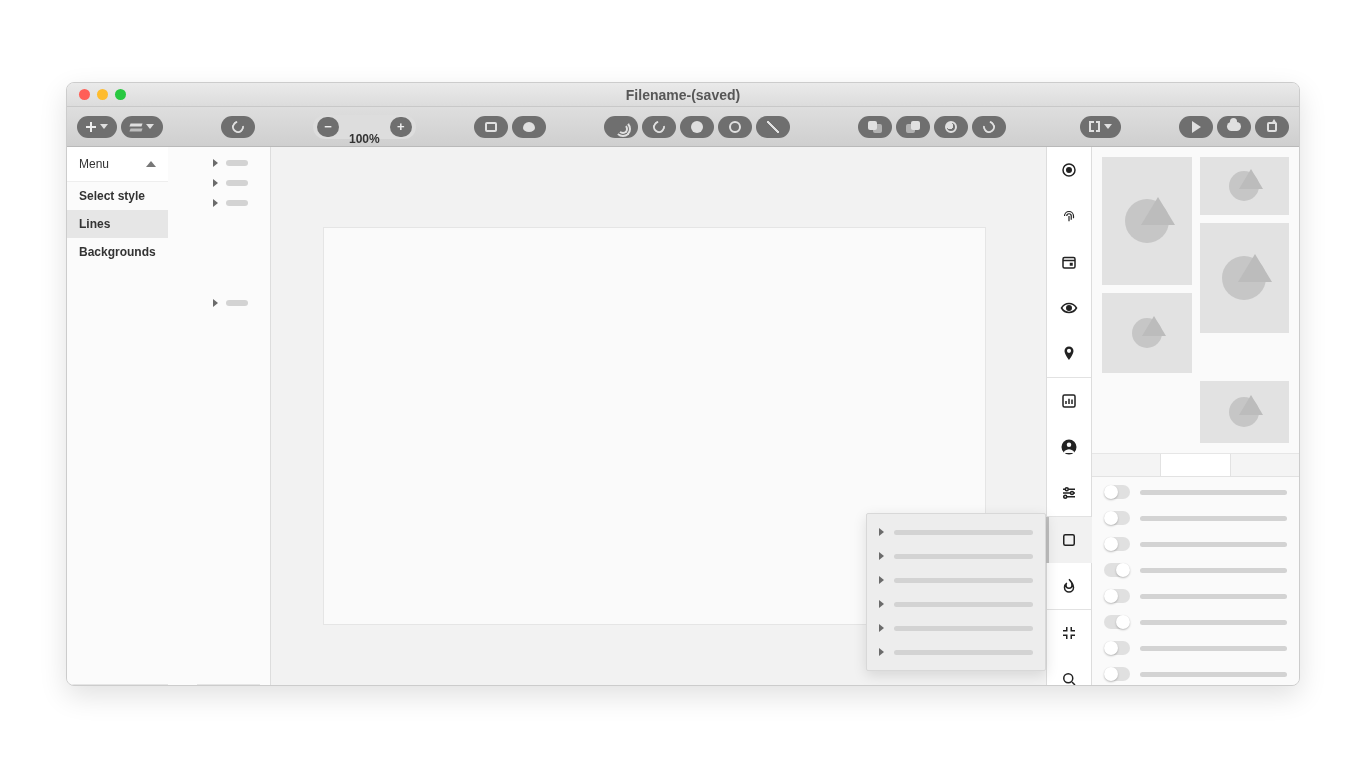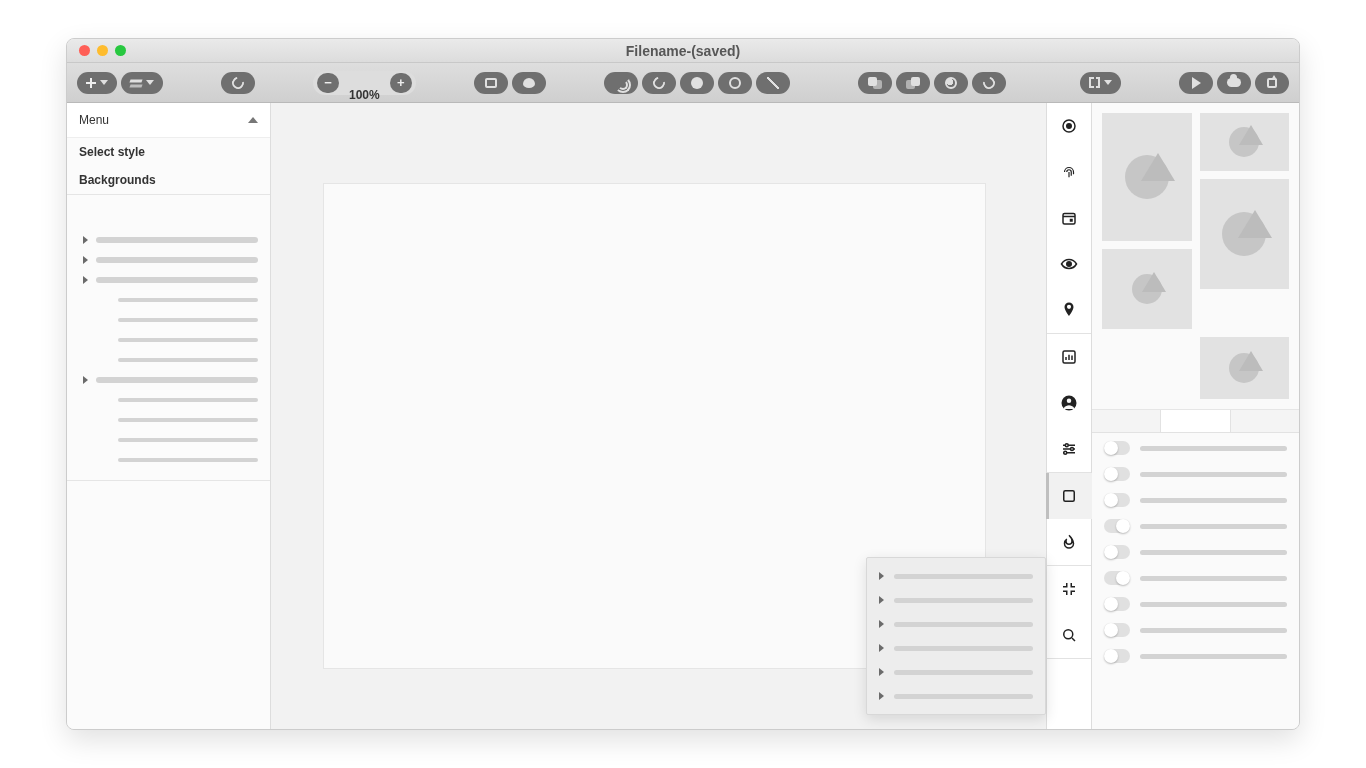--- a/index.html
+++ b/index.html
@@ -1,20 +1,20 @@
 <!DOCTYPE html>
 <html><head>
 <meta charset="utf-8">
 <style>
   * { box-sizing: border-box; margin: 0; padding: 0; }
   html, body { width: 100%; height: 100%; font-family: -apple-system, Helvetica, Arial, sans-serif; }
   body { background: #fff; display: flex; align-items: center; justify-content: center; }
 
   .window {
-    width: 1234px; height: 692px;
+    width: 1234px; height: 604px;
     background: #f2f2f2;
     border: 1px solid #ccc;
     border-radius: 8px;
     box-shadow: 0 10px 28px rgba(0,0,0,0.12);
     display: flex; flex-direction: column;
     overflow: hidden;
   }
 
   
   .titlebar {
@@ -103,21 +103,21 @@
   .ic-play { width:0;height:0;border-top:6px solid transparent;border-bottom:6px solid transparent;border-left:9px solid #e0e0e0;}
   .ic-cloud { width:14px;height:9px;background:#e0e0e0;border-radius:5px;position:relative;}
   .ic-cloud::before{content:"";position:absolute;width:7px;height:7px;background:#e0e0e0;border-radius:50%;left:3px;top:-4px;}
   .ic-up { width:10px;height:10px;border:2px solid #e0e0e0;border-radius:2px;position:relative;}
   .ic-up::before{content:"";position:absolute;left:2px;top:-5px;width:0;height:0;border-left:3px solid transparent;border-right:3px solid transparent;border-bottom:5px solid #e0e0e0;}
 
   
   .body { flex:1; display:flex; overflow:hidden; }
 
   
-  .left { width:204px; background:#fbfbfb; border-right:1px solid #ddd; display:flex; flex-direction:column; font-size:12px; color:#333;gap:29px; }
+  .left { width:204px; background:#fbfbfb; border-right:1px solid #ddd; display:flex; flex-direction:row; font-size:12px; color:#333;gap:29px; }
   .panel-block { border-bottom:1px solid #e5e5e5; }
   .panel-head { display:flex; align-items:center; justify-content:space-between; padding:10px 12px; background:#fff; border-bottom:1px solid #eee; cursor:pointer; }
   .panel-head .chev { width:0;height:0;border-left:5px solid transparent;border-right:5px solid transparent;border-bottom:6px solid #777; }
   .plist { list-style:none;font-weight:bold; }
   .plist li { padding:7px 12px; cursor:pointer; }
   .plist li.sel { background:#e6e6e6; }
   .tree { padding: 6px 0 10px 0; }
   .tree-row { display:flex; align-items:center; padding: 6px 12px 6px 16px; gap:8px; }
   .tree-row .tri { width:0;height:0;border-top:4px solid transparent;border-bottom:4px solid transparent;border-left:5px solid #6b6b6b; }
   .tree-row.child { padding-left: 38px; }
@@ -271,20 +271,21 @@
 
     <div class="left">
 
       <div class="panel-block">
         <div class="panel-head">
           <span>Menu</span>
           <span class="chev"></span>
         </div>
         <ul class="plist">
           <li>Select style</li>
+          <li class="sel">Lines</li>
           <li>Backgrounds</li>
         </ul>
       </div>
 
       <div class="panel-block tree">
         <div class="tree-row">
             <span class="tri"></span>
             <span class="bar"></span>
           </div>
         <div class="tree-row">

